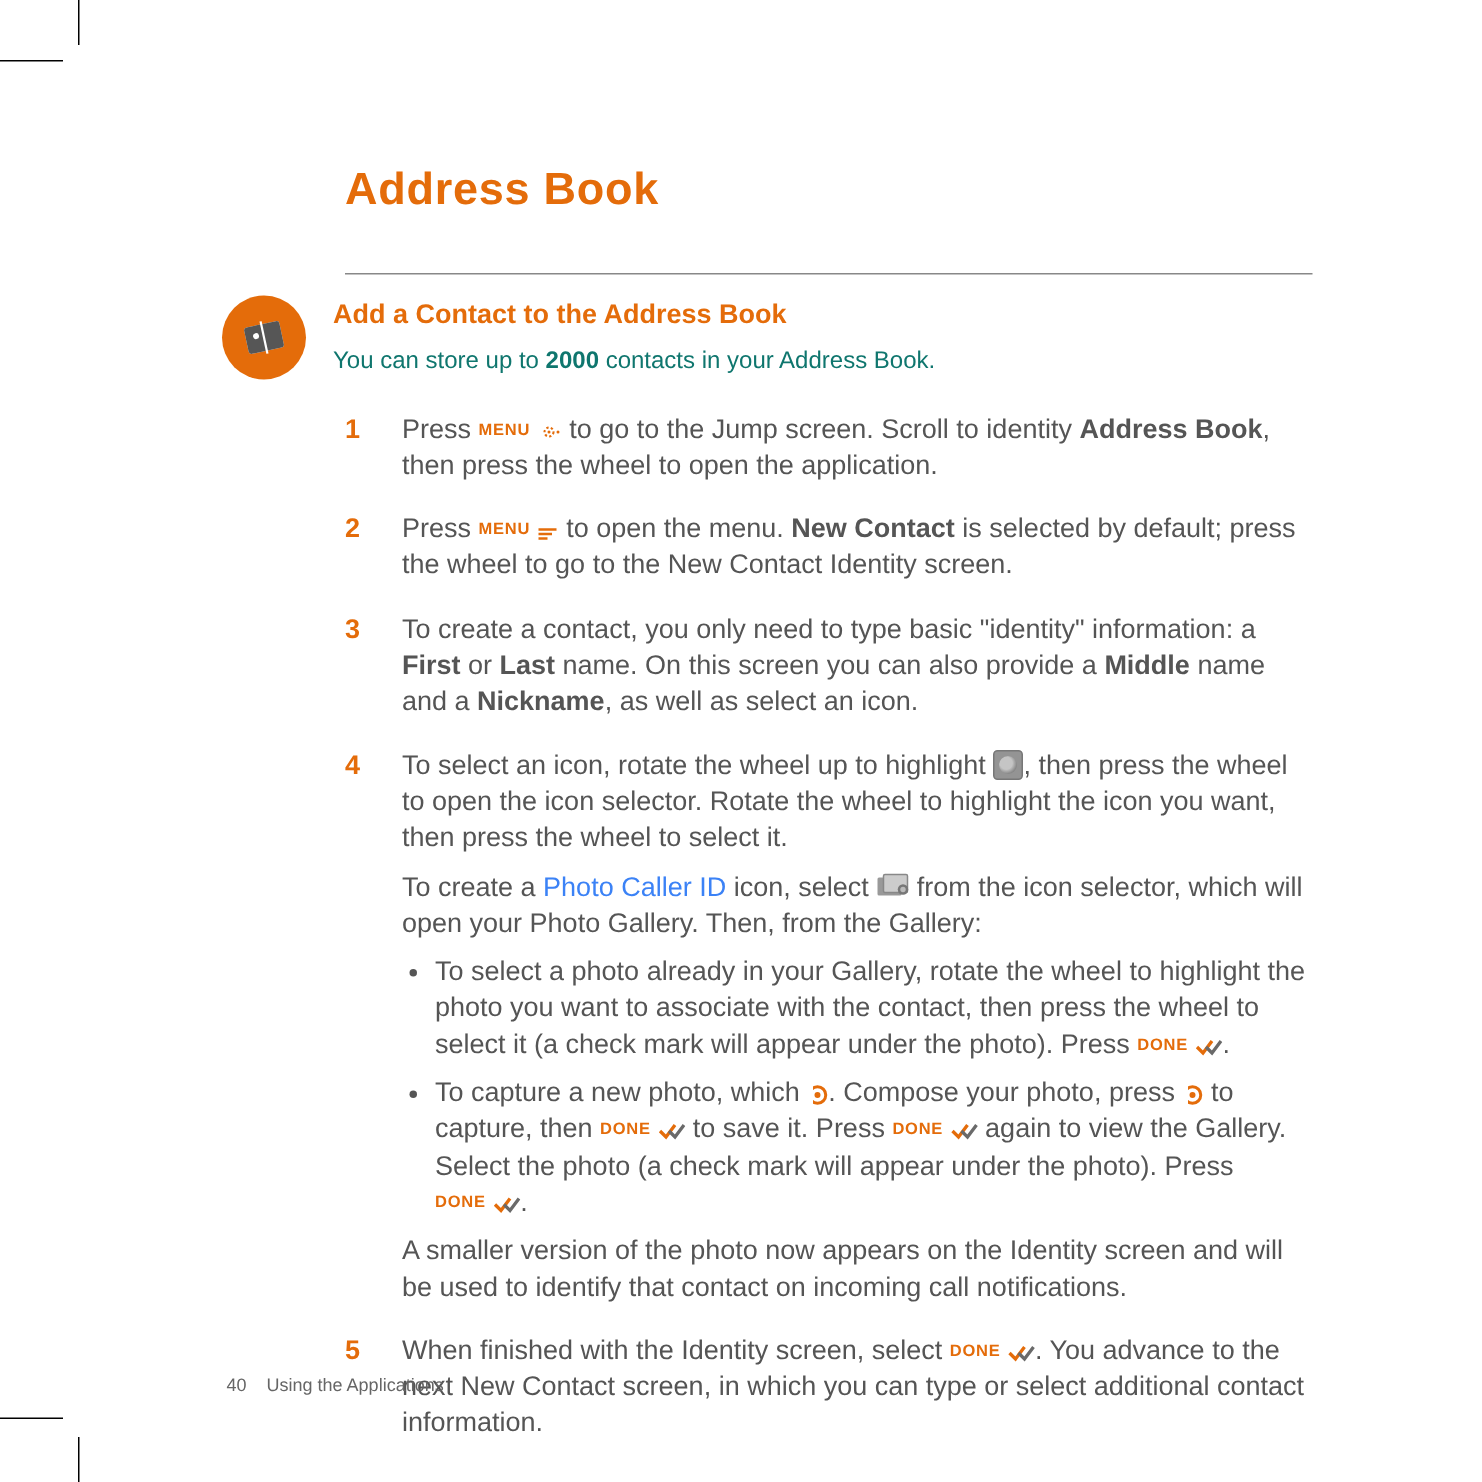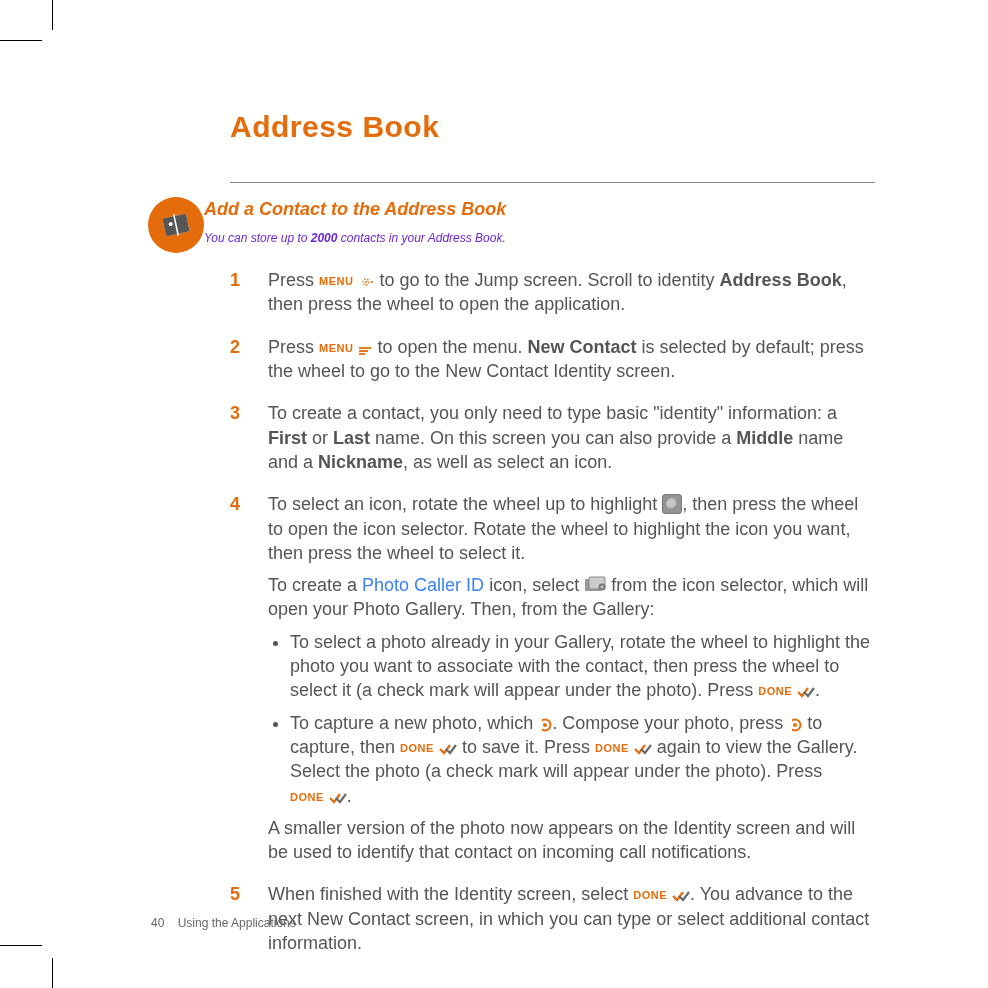--- a/index.html
+++ b/index.html
@@ -38,43 +38,43 @@
   }
   .rule {
     border: none;
     border-top: 1px solid #888;
     margin-bottom: 14px;
     margin-left: 90px;
   }
   .section {
     display: flex;
     align-items: flex-start;
+    gap: 18px;
     margin-bottom: 8px;
-    font-style: italic;
   }
   .badge {
     width: 56px; height: 56px;
     background: #e46c0a;
     border-radius: 50%;
     display: flex;
     align-items: center;
     justify-content: center;
     flex-shrink: 0;
     margin-left: 8px;
   }
   .section-title {
     color: #e46c0a;
     font-weight: bold;
     font-size: 18px;
     margin-bottom: 10px;
     margin-top: 2px;
   }
   .intro {
-    color: #6d28d9;
-    font-size: 12px;
+    color: #0f766e;
+    font-size: 16px;
     margin-bottom: 14px;
     line-height: 1.35;
   }
   .bold { font-weight: bold; }
   ol.steps {
     list-style: none;
     margin-left: 90px;
   }
   ol.steps > li {
     display: flex;

